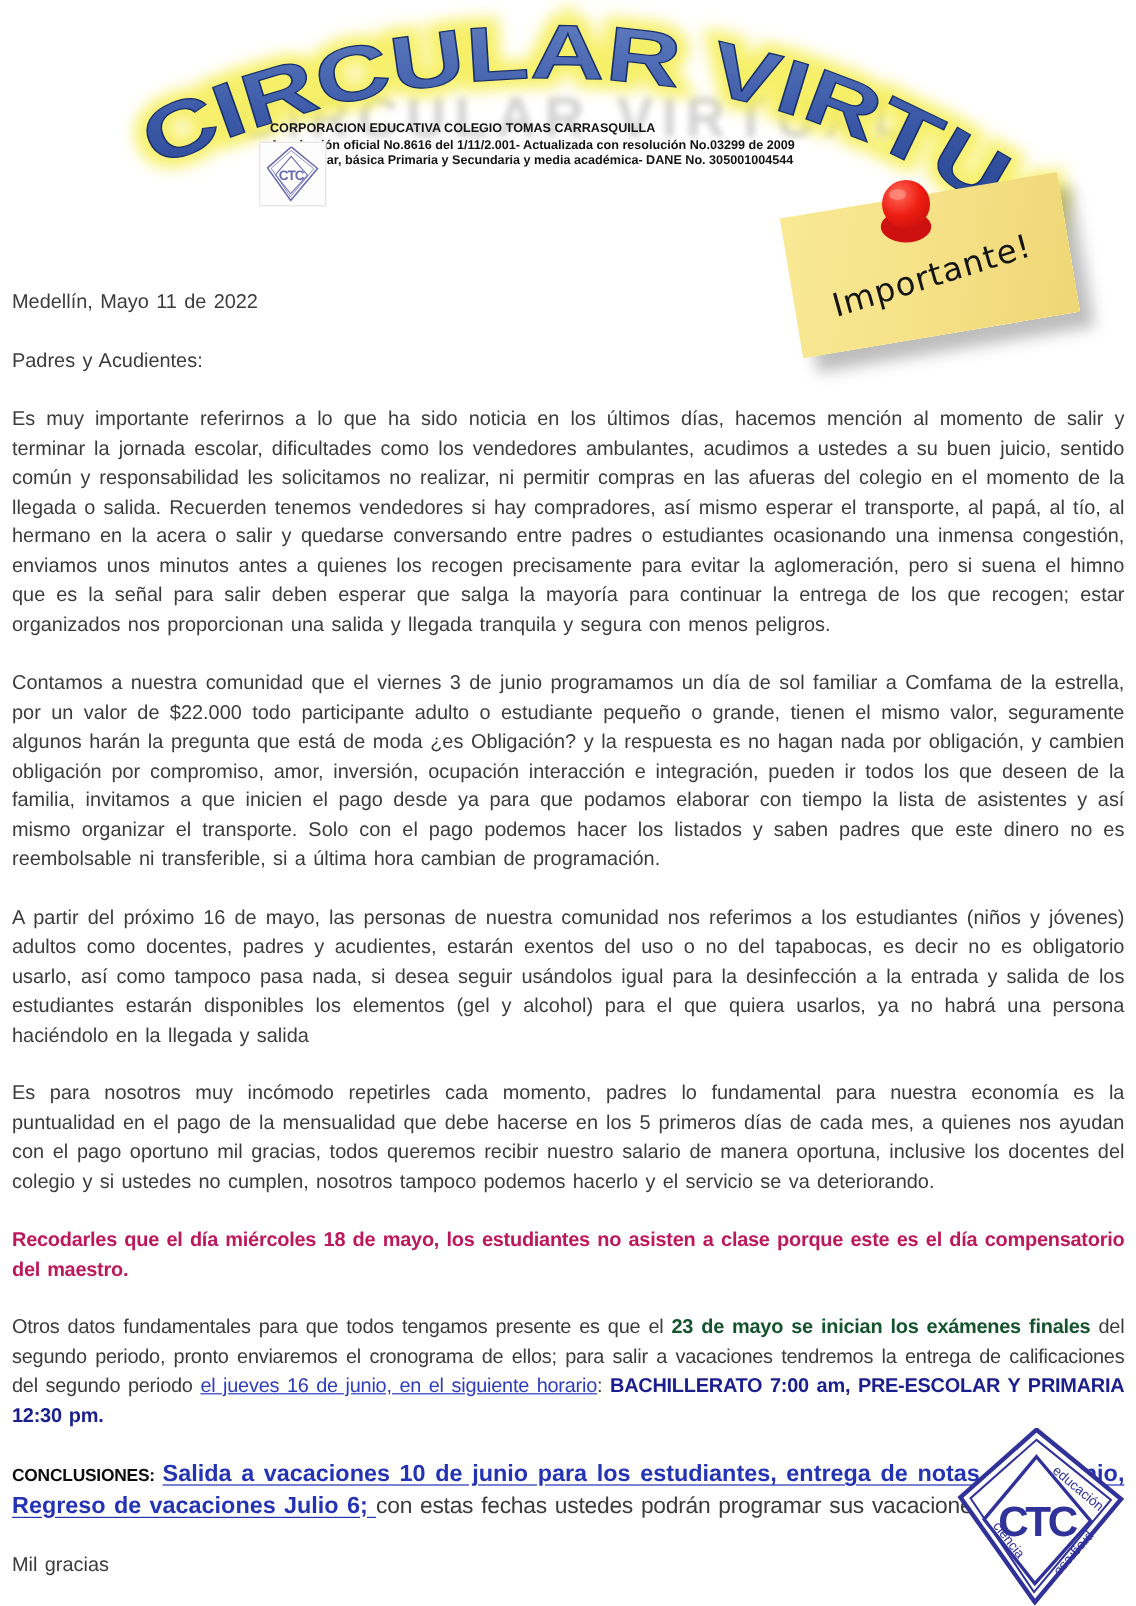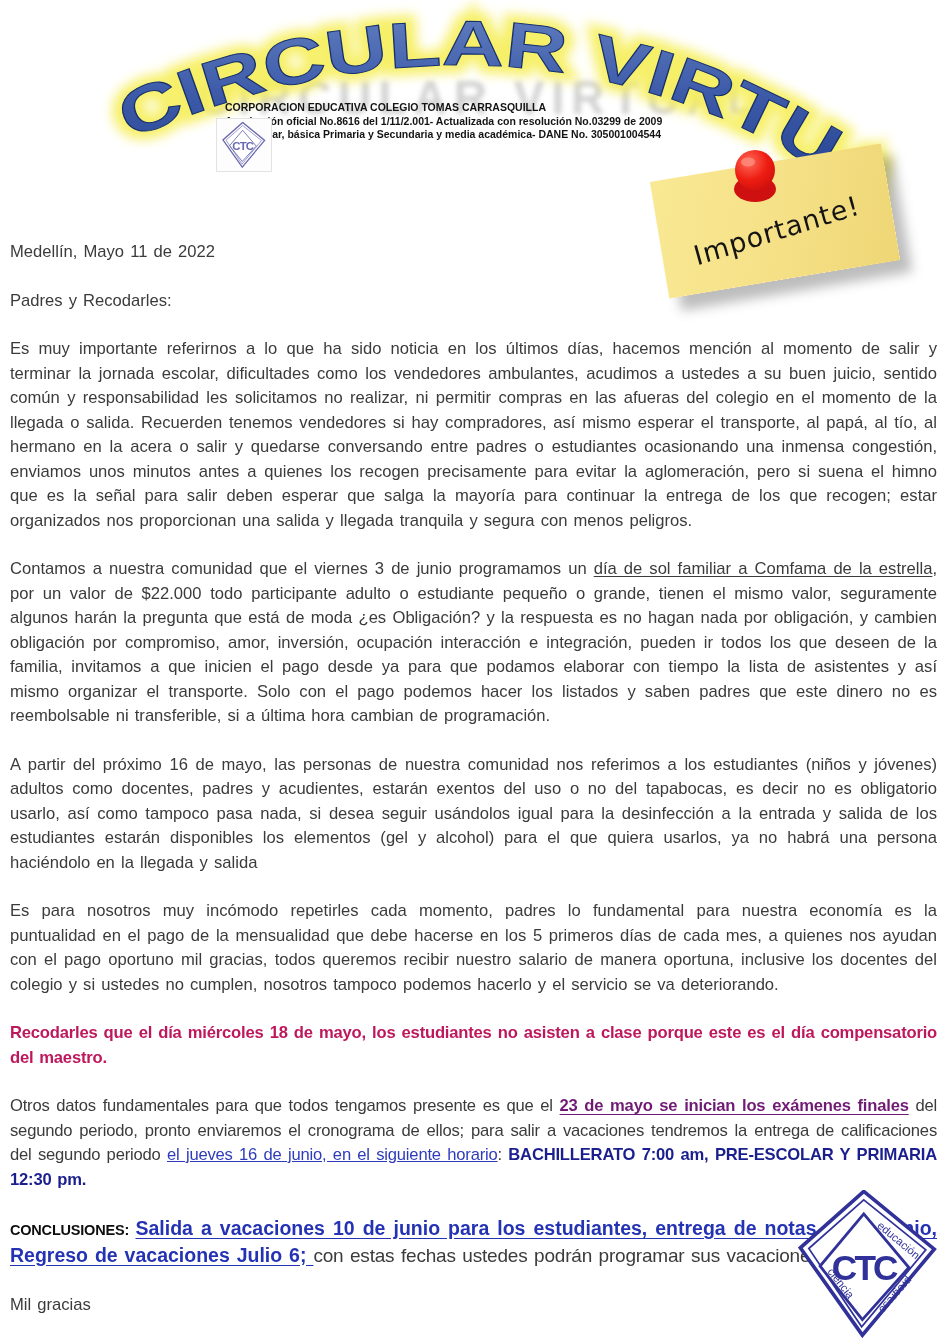--- a/index.html
+++ b/index.html
@@ -40,24 +40,24 @@
   .sticky-note-label{
     font-family:"DejaVu Sans",sans-serif;
     font-size:27px;color:#141414;transform:rotate(-8deg) skewX(-2deg);
     margin-top:18px;letter-spacing:1px;
   }
   .pushpin{position:absolute;left:727px;top:146px;width:56px;height:62px;z-index:7;}
   
   .content{position:absolute;left:10px;right:10px;top:240px;z-index:2;}
   .content p{margin:0 0 24px 0;font-size:16.6px;line-height:24.5px;text-align:justify;word-spacing:1.5px;}
   .p-date,.p-greeting{text-align:left;}
-  .u{ text-decoration:underline;text-underline-offset:2px;}
+  .u{ text-underline-offset:2px;}
   .p-bold{font-weight:700;color:#be185d;font-size:16px;letter-spacing:-0.2px;line-height:25px;}
   .p-mixed{font-size:16px;letter-spacing:-0.2px;line-height:26px;}
-  .seg-blue-bold-u{font-weight:700;color:#701a75;text-decoration:underline;text-underline-offset:3px;}
+  .seg-blue-bold-u{font-weight:700;color:#14532d;text-underline-offset:3px;}
   .seg-blue{color:#2e3cbb;text-decoration:underline;}
   .seg-navy-bold{font-weight:700;color:#1b1f8e;}
   .p-conclusions{line-height:32px;}
   .seg-conclusions-label{font-weight:700;color:#0d0d0d;font-size:14.5px;letter-spacing:-0.2px;}
   .seg-conclusions-highlight{font-weight:700;color:#2433b4;font-size:19.5px;text-decoration:underline;text-underline-offset:3px;}
   .seg-conclusions-tail{font-size:19px;letter-spacing:-0.2px;}
   .p-closing{text-align:center;margin-top:28px;}
   
   .big-logo{position:absolute;left:797px;top:1190px;width:142px;height:148px;z-index:3;}
 </style>
@@ -114,21 +114,21 @@
         <stop offset="1" stop-color="#c40c0c"></stop>
       </radialGradient>
     </defs>
     <ellipse cx="28" cy="43" rx="21" ry="13" fill="#cf1010"></ellipse>
     <circle cx="28" cy="24" r="20" fill="url(#pinGrad)"></circle>
     <ellipse cx="21" cy="16" rx="7" ry="4.5" fill="#ff8d80" opacity="0.8"></ellipse>
   </svg>
 
   <main class="content">
     <p class="p-date">Medellín, Mayo 11 de 2022</p>
-    <p class="p-greeting">Padres y Recodarles:</p>
+    <p class="p-greeting">Padres y Acudientes:</p>
 
     <p>Es muy importante referirnos a lo que ha sido noticia en los últimos días, hacemos mención al momento de salir y terminar la jornada escolar, dificultades como los vendedores ambulantes, acudimos a ustedes a su buen juicio, sentido común y responsabilidad les solicitamos no realizar, ni permitir compras en las afueras del colegio en el momento de la llegada o salida. Recuerden tenemos vendedores si hay compradores, así mismo esperar el transporte, al papá, al tío, al hermano en la acera o salir y quedarse conversando entre padres o estudiantes ocasionando una inmensa congestión, enviamos unos minutos antes a quienes los recogen precisamente para evitar la aglomeración, pero si suena el himno que es la señal para salir deben esperar que salga la mayoría para continuar la entrega de los que recogen; estar organizados nos proporcionan una salida y llegada tranquila y segura con menos peligros.</p>
 
     <p><span>Contamos a nuestra comunidad que el viernes 3 de junio programamos un  </span><span class="u">día de sol familiar a Comfama de la estrella</span><span>, por un valor de $22.000 todo participante adulto o estudiante pequeño o grande, tienen el mismo valor, seguramente algunos harán la pregunta que está de moda ¿es Obligación? y la respuesta es no hagan nada por obligación, y cambien obligación por compromiso, amor, inversión, ocupación interacción e integración, pueden ir todos los que deseen de la familia, invitamos a que inicien el pago desde ya para que podamos elaborar con tiempo la lista de asistentes y así mismo organizar el transporte. Solo con el pago podemos hacer los listados y saben padres que este dinero no es reembolsable ni transferible, si a última hora cambian de programación.</span></p>
 
     <p>A partir del próximo 16 de mayo, las personas de nuestra comunidad nos referimos a los estudiantes (niños y jóvenes) adultos como docentes, padres y acudientes, estarán exentos del uso o no del tapabocas, es decir no es obligatorio usarlo, así como tampoco pasa nada, si desea seguir usándolos igual para la desinfección a la entrada y salida de los estudiantes estarán disponibles los elementos (gel y alcohol) para el que quiera usarlos, ya no habrá una persona haciéndolo en la llegada y salida</p>
 
     <p>Es para nosotros muy incómodo repetirles cada momento, padres lo fundamental para nuestra economía es la puntualidad en el pago de la mensualidad que debe hacerse en los 5 primeros días de cada mes, a quienes nos ayudan con el pago oportuno mil gracias, todos queremos recibir nuestro salario de manera oportuna, inclusive los docentes del colegio y si ustedes no cumplen, nosotros tampoco podemos hacerlo y el servicio se va deteriorando.</p>
 
     <p class="p-bold">Recodarles que el día miércoles 18 de mayo, los estudiantes no asisten a clase porque este es el día compensatorio del maestro.</p>

